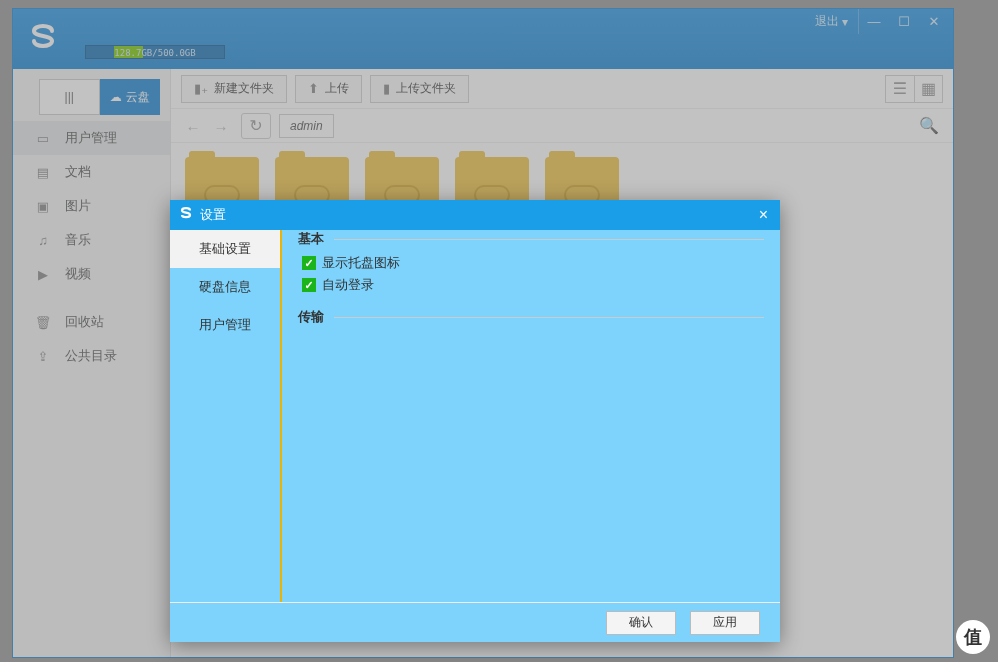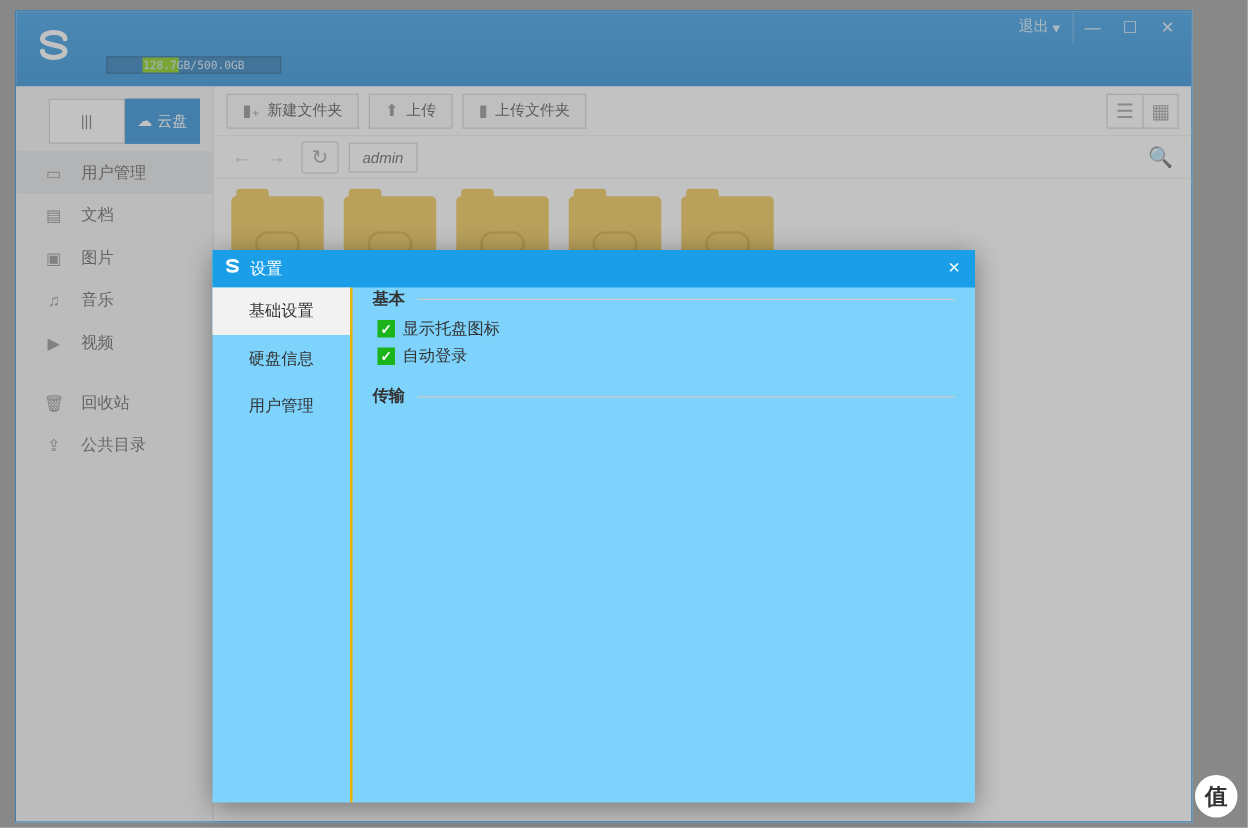--- a/index.html
+++ b/index.html
@@ -211,17 +211,21 @@
         <span>显示托盘图标</span>
       </div>
       <div class="chk-row">
         <div class="chk">✓</div>
         <span>自动登录</span>
       </div>
       <div style="height:10px"></div>
       <div class="sec-title">传输</div>
     </div>
   </div>
+  <div class="dlg-foot">
+    <button class="dlg-btn">确认</button>
+    <button class="dlg-btn">应用</button>
+  </div>
 </div>
 
 <div class="watermark">
   <div class="wm-badge">值</div>
 </div>
 
 </body></html>

